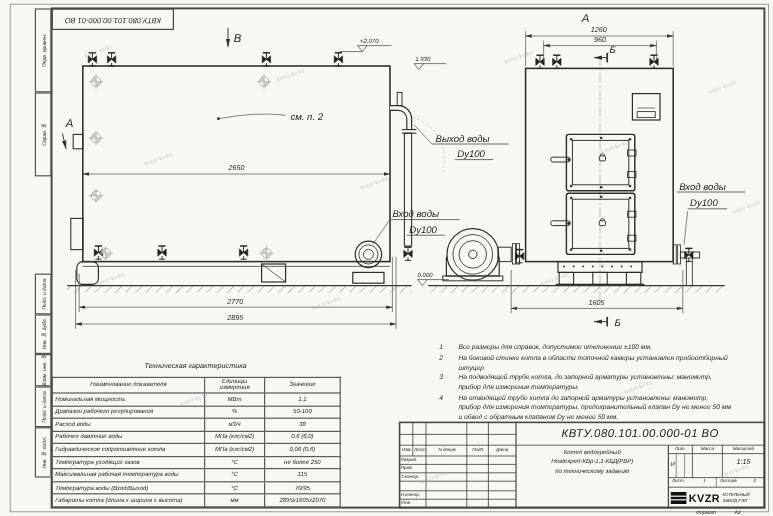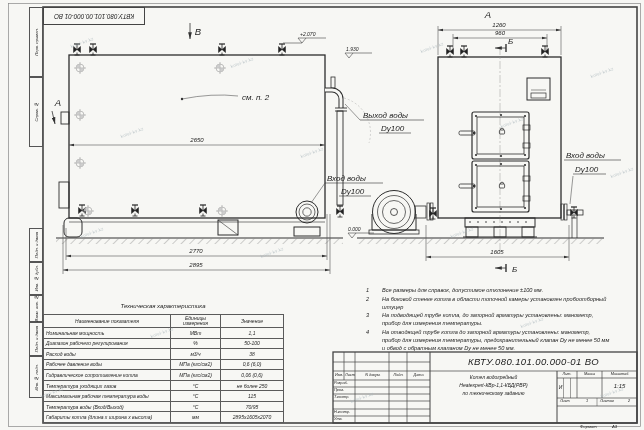--- a/index.html
+++ b/index.html
@@ -408,20 +408,31 @@
   <span class="tbt t38" style="left:334px;top:417px">Утв.</span>
   <span class="tbt t38" style="left:557px;top:372px;width:20px;text-align:center">Лит.</span>
   <span class="tbt t38" style="left:577px;top:372px;width:25px;text-align:center">Масса</span>
   <span class="tbt t38" style="left:602px;top:372px;width:35px;text-align:center">Масштаб</span>
   <span class="tbt t5" style="left:557px;top:384px;width:7px;text-align:center">И</span>
   <span class="tbt" style="left:602px;top:383px;width:35px;text-align:center;font-size:6px">1:15</span>
   <span class="tbt t38" style="left:560px;top:399px">Лист</span>
   <span class="tbt t38" style="left:586px;top:399px">1</span>
   <span class="tbt t38" style="left:600px;top:399px">Листов</span>
   <span class="tbt t38" style="left:628px;top:399px">2</span>
+  <div class="logorow abs">
+    <div class="logomark">
+        <i style="top:3px"></i>
+        <i style="top:6.5px"></i>
+      </div>
+    <span class="kvzr">KVZR</span>
+    <span class="company">
+      <span style="display:block">КОТЕЛЬНЫЙ</span>
+      <span style="display:block">ЗАВОД РЭП</span>
+    </span>
+  </div>
   <span class="tbt" style="left:580px;top:423.5px;font-size:4.2px">Формат</span>
   <span class="tbt" style="left:612px;top:423.5px;font-size:4.2px">А3</span>
 
   <span class="wm" style="left:70px;top:40px">kotel-kv.kz</span>
   <span class="wm" style="left:230px;top:60px">kotel-kv.kz</span>
   <span class="wm" style="left:420px;top:45px">kotel-kv.kz</span>
   <span class="wm" style="left:590px;top:70px">kotel-kv.kz</span>
   <span class="wm" style="left:120px;top:130px">kotel-kv.kz</span>
   <span class="wm" style="left:300px;top:150px">kotel-kv.kz</span>
   <span class="wm" style="left:500px;top:120px">kotel-kv.kz</span>

